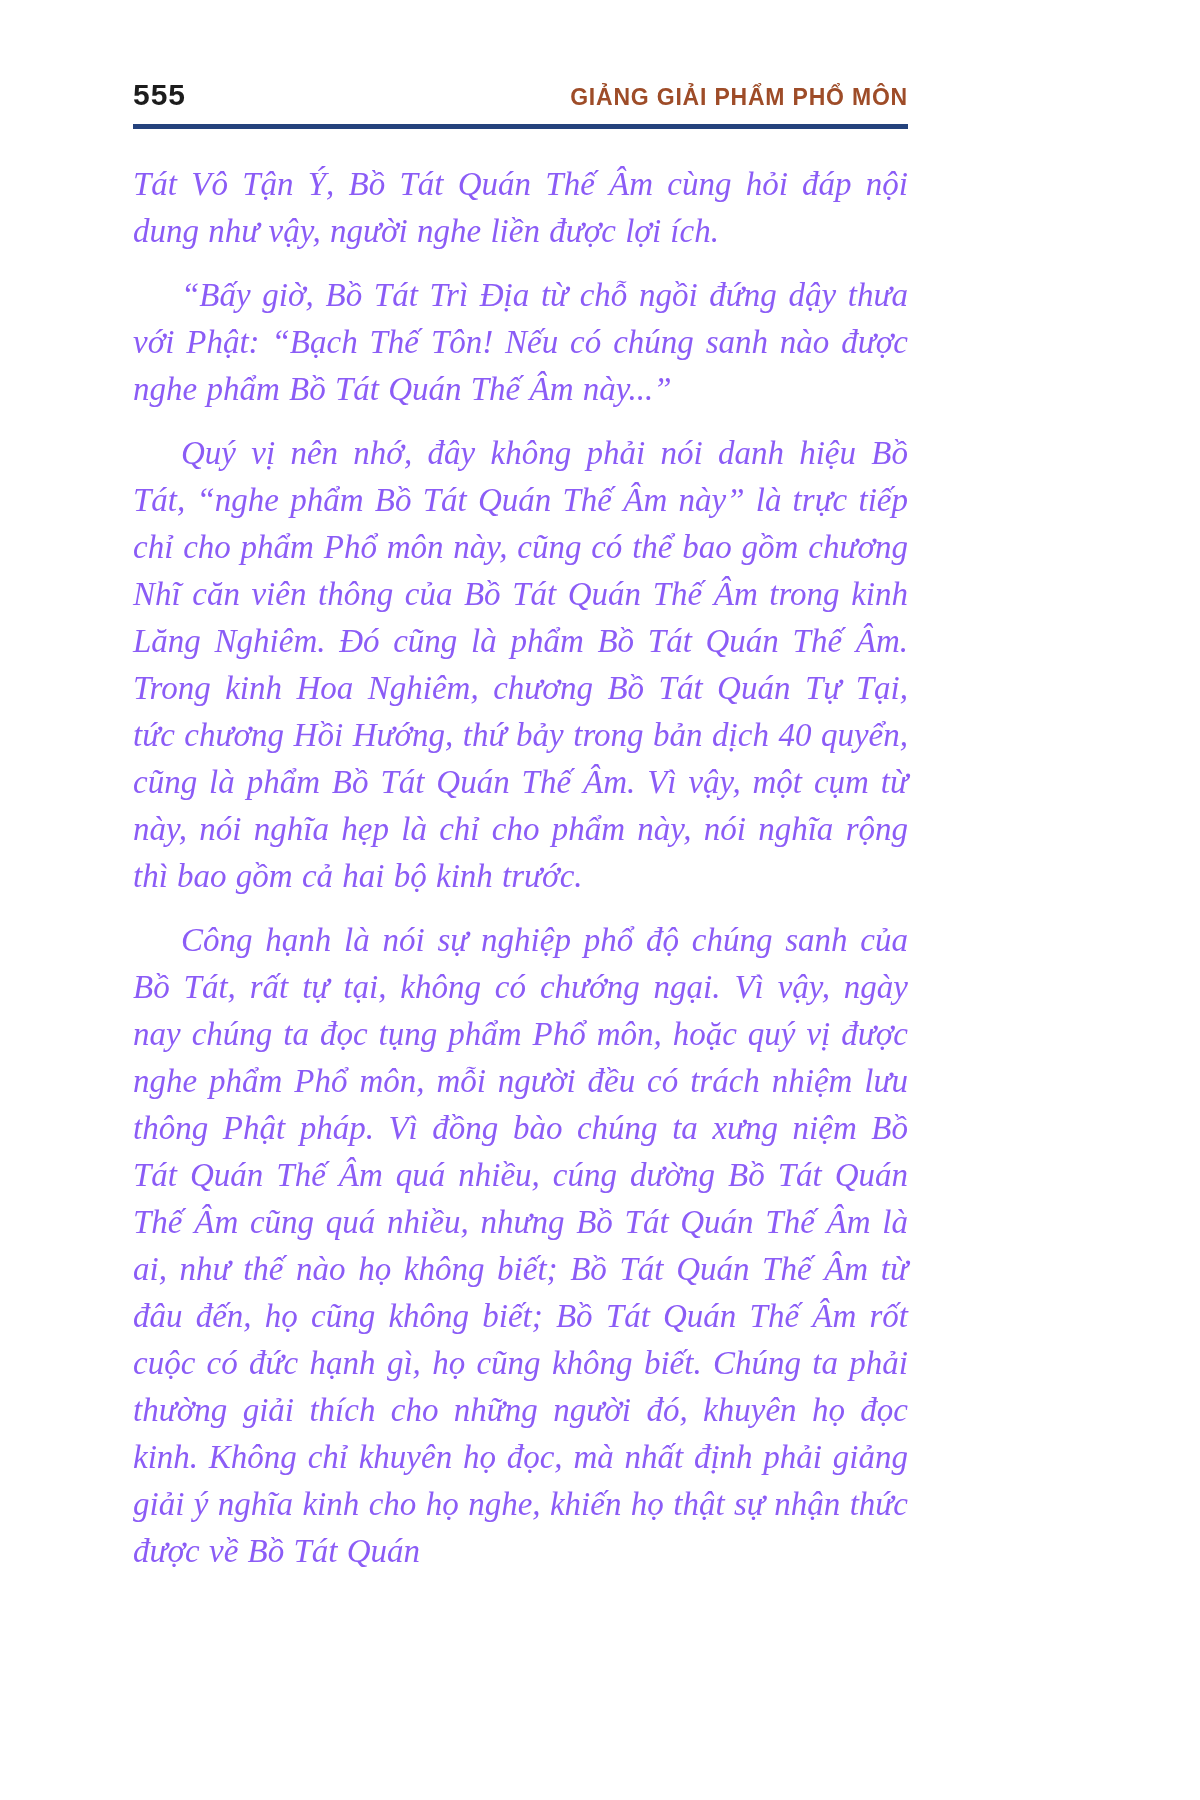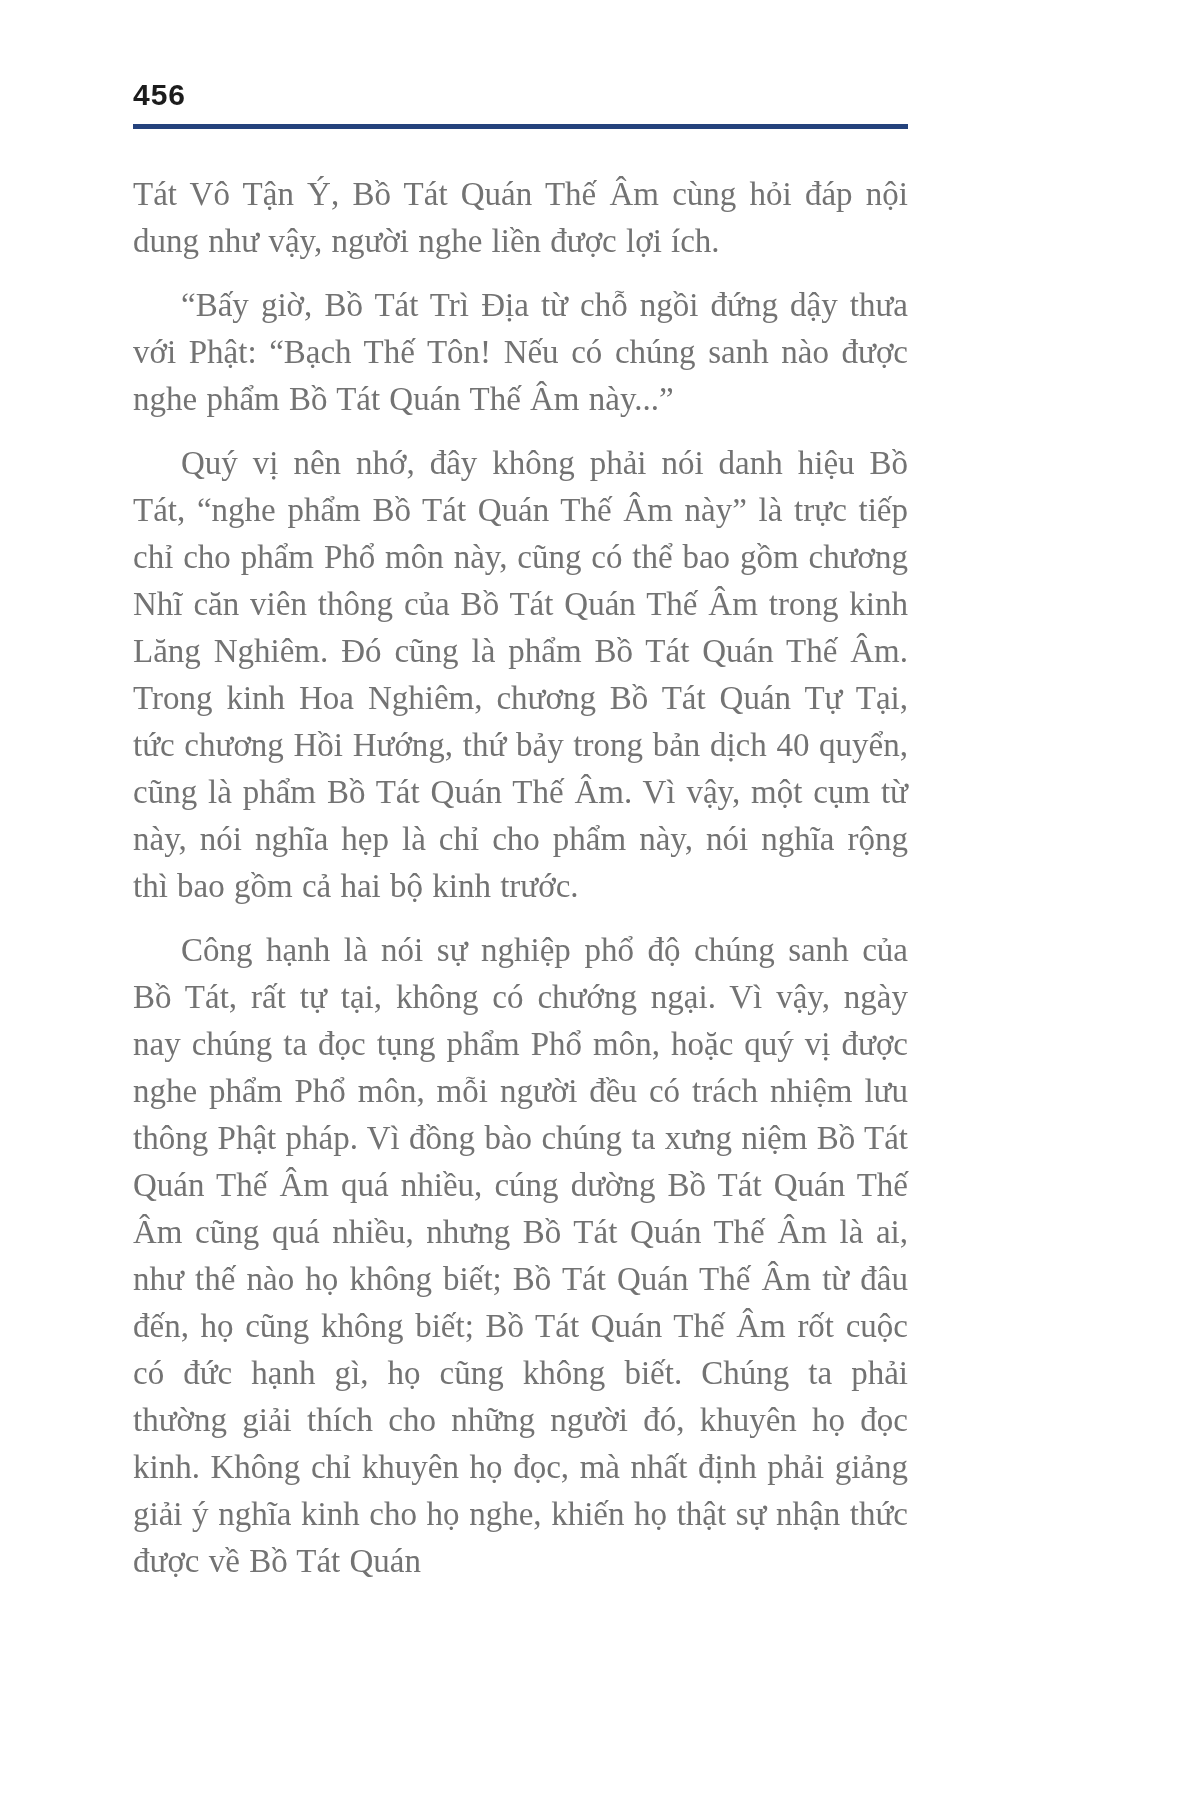--- a/index.html
+++ b/index.html
@@ -34,40 +34,42 @@
     font-weight: 700;
     color: #9e4c28;
     letter-spacing: 0.8px;
   }
   .header-rule {
     height: 5px;
     background: #24427c;
     margin-top: 12px;
   }
   .page-body {
-    margin-top: 42px;
-    color: #737373;
+    margin-top: 32px;
+    color: #8b5cf6;
+    font-style: italic;
   }
   .para {
     font-size: 33px;
     line-height: 47px;
     text-align: justify;
     margin: 0 0 17px 0;
     word-spacing: 1px;
   }
   .para.indent {
     text-indent: 48px;
   }
 </style>
 </head>
 <body>
 
 <div class="page">
   <header class="page-header">
-    <span class="page-number">456</span>
+    <span class="page-number">555</span>
+    <span class="running-title">GIẢNG GIẢI PHẨM PHỔ MÔN</span>
   </header>
 
   <div class="header-rule"></div>
 
   <main class="page-body">
     <p class="para">Tát Vô Tận Ý, Bồ Tát Quán Thế Âm cùng hỏi đáp nội dung như vậy, người nghe liền được lợi ích.</p>
     <p class="para indent">“Bấy giờ, Bồ Tát Trì Địa từ chỗ ngồi đứng dậy thưa với Phật: “Bạch Thế Tôn! Nếu có chúng sanh nào được nghe phẩm Bồ Tát Quán Thế Âm này...”</p>
     <p class="para indent">Quý vị nên nhớ, đây không phải nói danh hiệu Bồ Tát, “nghe phẩm Bồ Tát Quán Thế Âm này” là trực tiếp chỉ cho phẩm Phổ môn này, cũng có thể bao gồm chương Nhĩ căn viên thông của Bồ Tát Quán Thế Âm trong kinh Lăng Nghiêm. Đó cũng là phẩm Bồ Tát Quán Thế Âm. Trong kinh Hoa Nghiêm, chương Bồ Tát Quán Tự Tại, tức chương Hồi Hướng, thứ bảy trong bản dịch 40 quyển, cũng là phẩm Bồ Tát Quán Thế Âm. Vì vậy, một cụm từ này, nói nghĩa hẹp là chỉ cho phẩm này, nói nghĩa rộng thì bao gồm cả hai bộ kinh trước.</p>
     <p class="para indent">Công hạnh là nói sự nghiệp phổ độ chúng sanh của Bồ Tát, rất tự tại, không có chướng ngại. Vì vậy, ngày nay chúng ta đọc tụng phẩm Phổ môn, hoặc quý vị được nghe phẩm Phổ môn, mỗi người đều có trách nhiệm lưu thông Phật pháp. Vì đồng bào chúng ta xưng niệm Bồ Tát Quán Thế Âm quá nhiều, cúng dường Bồ Tát Quán Thế Âm cũng quá nhiều, nhưng Bồ Tát Quán Thế Âm là ai, như thế nào họ không biết; Bồ Tát Quán Thế Âm từ đâu đến, họ cũng không biết; Bồ Tát Quán Thế Âm rốt cuộc có đức hạnh gì, họ cũng không biết. Chúng ta phải thường giải thích cho những người đó, khuyên họ đọc kinh. Không chỉ khuyên họ đọc, mà nhất định phải giảng giải ý nghĩa kinh cho họ nghe, khiến họ thật sự nhận thức được về Bồ Tát Quán</p>
   </main>

